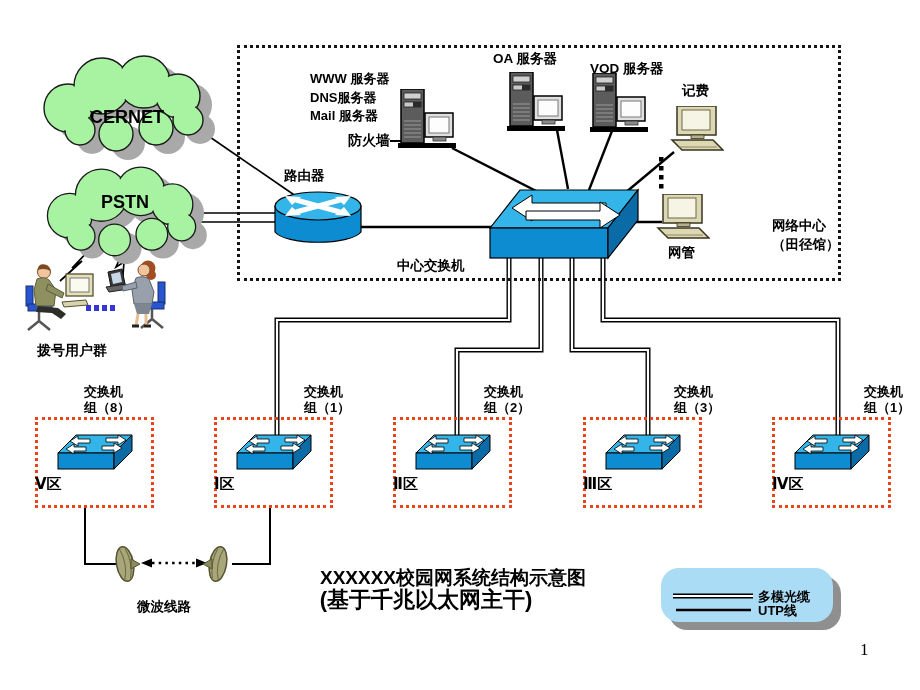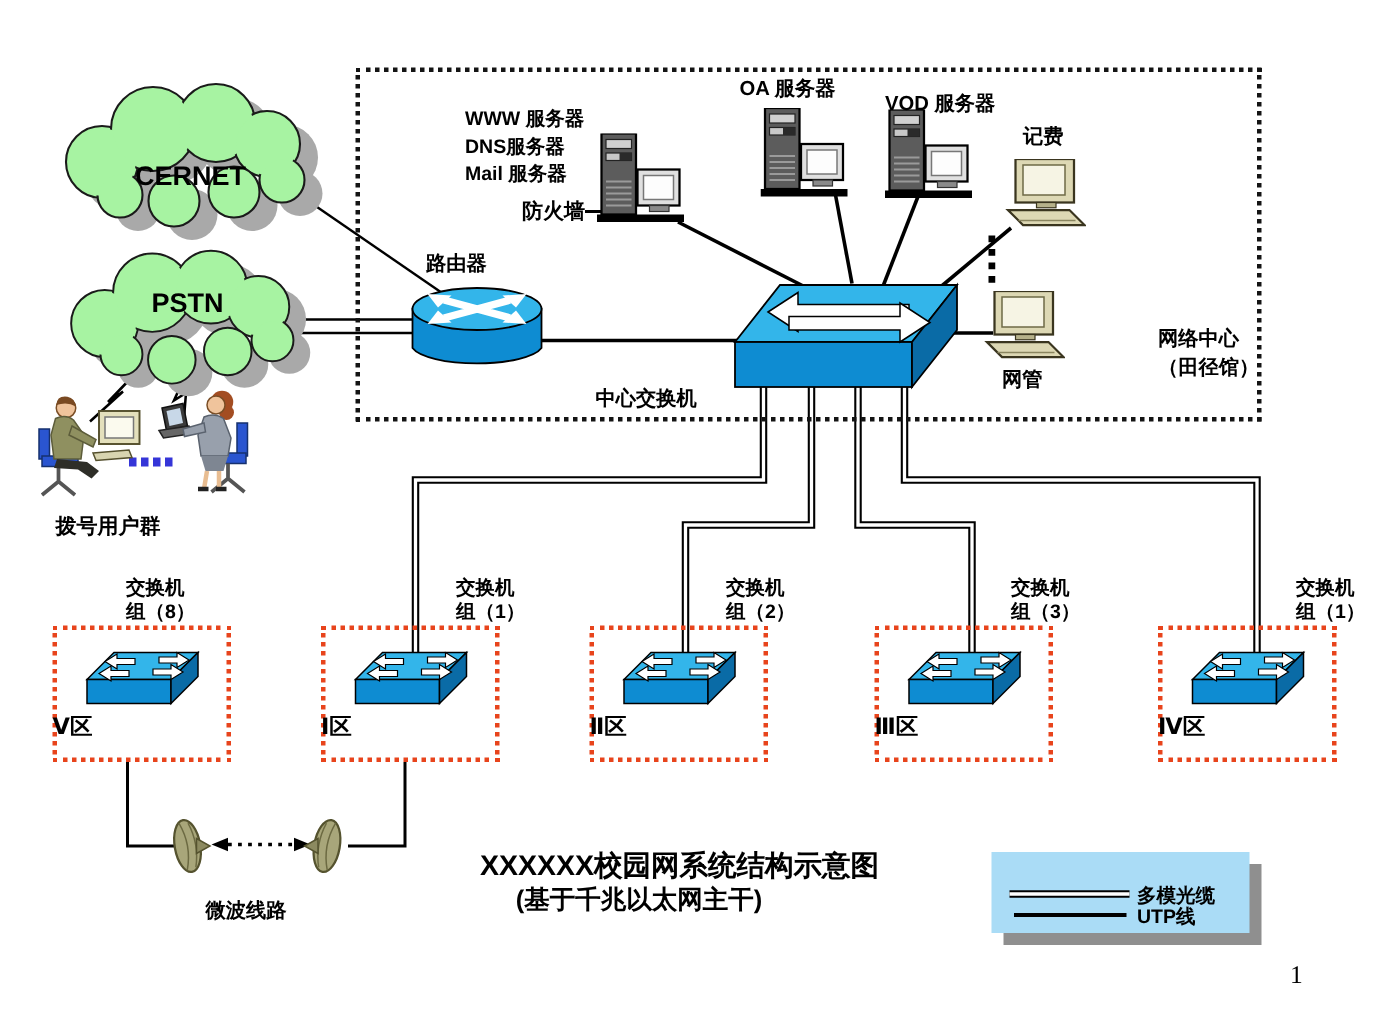--- a/index.html
+++ b/index.html
@@ -9,23 +9,23 @@
   .icon{position:absolute;z-index:3;}
   #lines{position:absolute;left:0;top:0;z-index:1;}
   .nc-box{position:absolute;left:237px;top:45px;width:604px;height:236px;box-sizing:border-box;
           border:3px dotted #141414;z-index:2;}
   .grp-box{position:absolute;top:417px;width:119px;height:91px;box-sizing:border-box;
            border:3px dotted var(--group-border);z-index:2;}
   .grp-name{top:384px;line-height:16px;font-size:13px;margin-left:16px;}
   .zone{top:475px;width:119px;text-align:left;font-size:15px;}
   .title{position:absolute;left:266px;top:566px;width:320px;text-align:center;font-weight:bold;z-index:5;}
   .title .t1{font-size:19px;line-height:23px;text-align:right;}
-  .title .t2{font-size:17px;line-height:22px;}
+  .title .t2{font-size:22px;line-height:22px;}
   .legend{position:absolute;left:661px;top:568px;width:172px;height:54px;z-index:4;
-          background:var(--legend-bg);box-shadow:8px 8px 0 var(--legend-shadow);}
+          background:var(--legend-bg);box-shadow:8px 8px 0 var(--legend-shadow);border-radius:18px;}
   .legend svg{position:absolute;left:0;top:0;}
   .legend .lbl{font-size:13px;}
   .pagenum{position:absolute;left:860px;top:640px;font-size:17px;z-index:5;
            font-family:"Liberation Serif","DejaVu Serif",serif;}
   .wwwblk{left:310px;top:70px;width:104px;line-height:18.5px;}
   .ctrblk{left:772px;top:216px;line-height:19px;font-size:13.5px;}
 </style>
 </head>
 <body>
 

